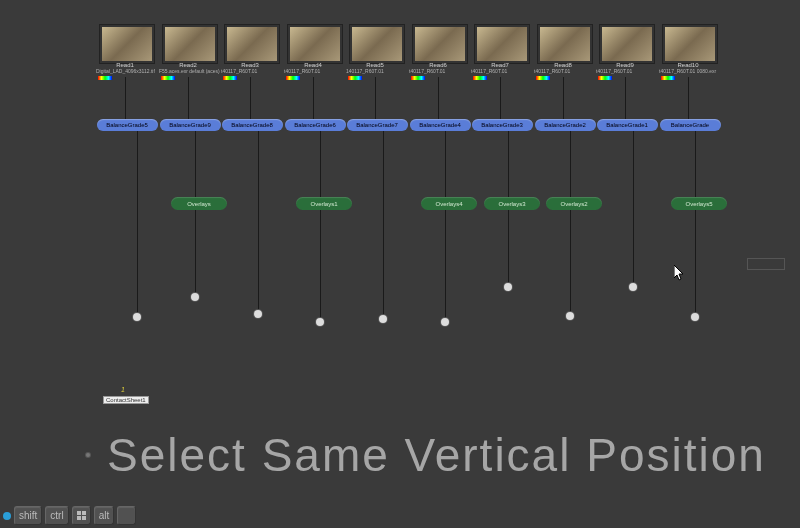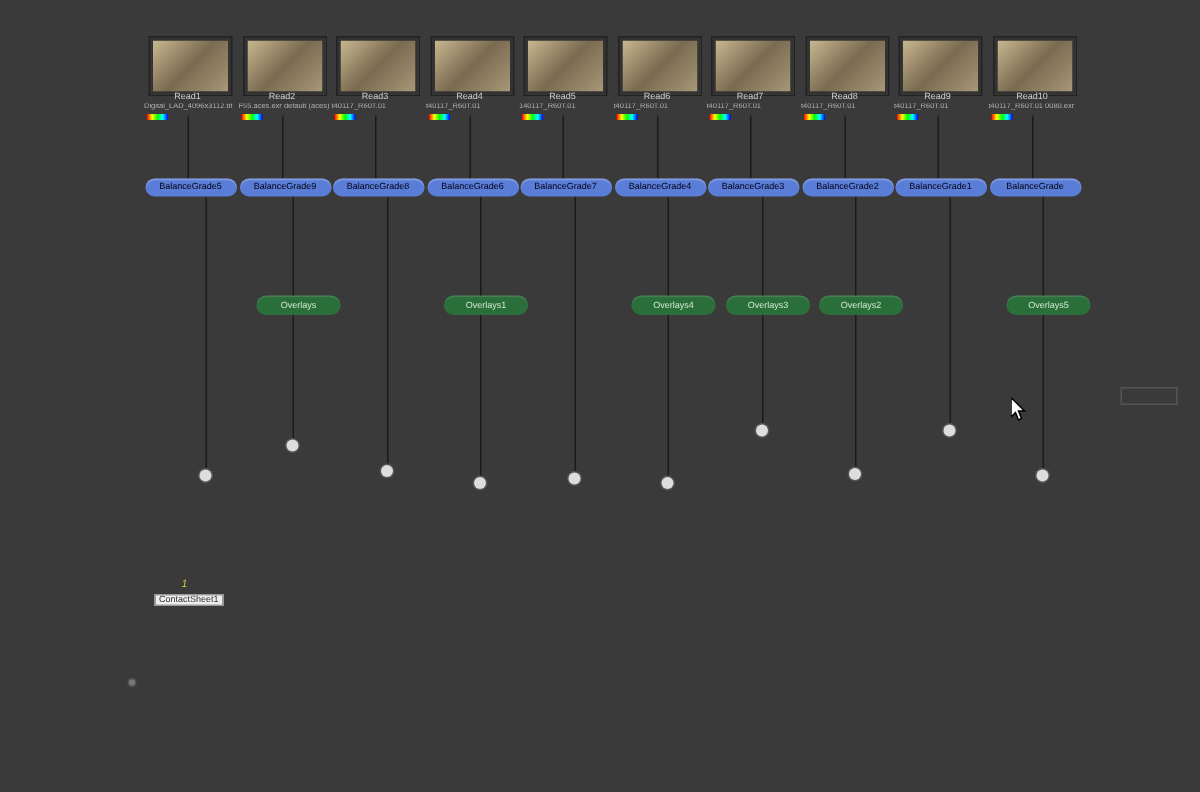--- a/index.html
+++ b/index.html
@@ -140,17 +140,41 @@
     <div class="bnode" style="left:659.5px;top:119px;width:57px;height:12px">
       <span>BalanceGrade</span>
     </div>
     <div class="onode" style="left:671px;top:197px;width:48px;height:13px">
       <span>Overlays5</span>
     </div>
     <div class="dot" style="left:691px;top:313px"></div>
     <div class="yellow-1" style="left:121px;top:386px">1</div>
     <div class="cs-node" style="left:103px;top:396px"><span>ContactSheet1</span></div>
     <div class="dot" style="left:86px;top:453px;width:4px;height:4px;background:#777"></div>
+    <div class="big-text" style="left:107px;top:428px">Select Same Vertical Position</div>
     <div class="minimap"></div>
     <div class="cursor-arrow" style="left:674px;top:265px"><svg width="12" height="18" viewBox="0 0 12 18">
         <path d="M0 0 L0 13 L3 10 L5 15 L7 14 L5 9 L9 9 Z" fill="#fff" stroke="#000" stroke-width="1"></path>
       </svg></div>
+    <div class="toolbar">
+      <div class="status-dot"></div>
+      <div class="tb-btn">
+        <span>shift</span>
+      </div>
+      <div class="tb-btn">
+        <span>ctrl</span>
+      </div>
+      <div class="tb-btn tb-icon">
+        <svg width="9" height="9" viewBox="0 0 9 9">
+          <rect x="0" y="0" width="4" height="4" fill="#bbb"></rect>
+          <rect x="5" y="0" width="4" height="4" fill="#bbb"></rect>
+          <rect x="0" y="5" width="4" height="4" fill="#bbb"></rect>
+          <rect x="5" y="5" width="4" height="4" fill="#bbb"></rect>
+        </svg>
+      </div>
+      <div class="tb-btn">
+        <span>alt</span>
+      </div>
+      <div class="tb-btn tb-icon">
+        <span></span>
+      </div>
+    </div>
   </div>
 
 </body></html>

